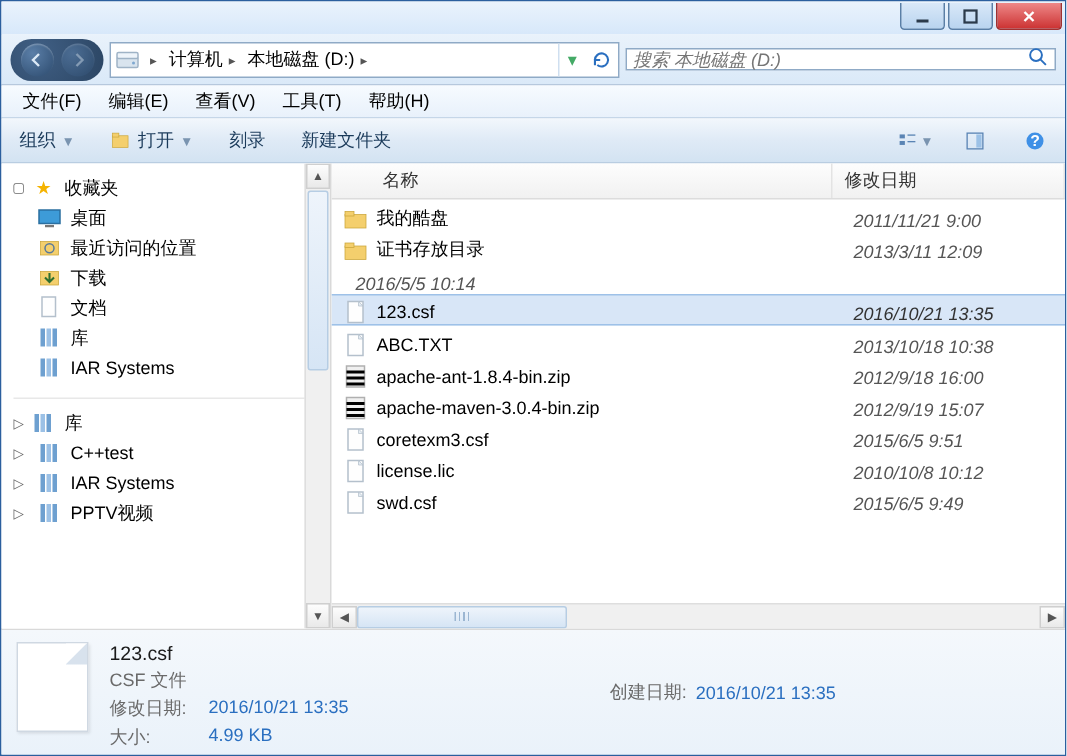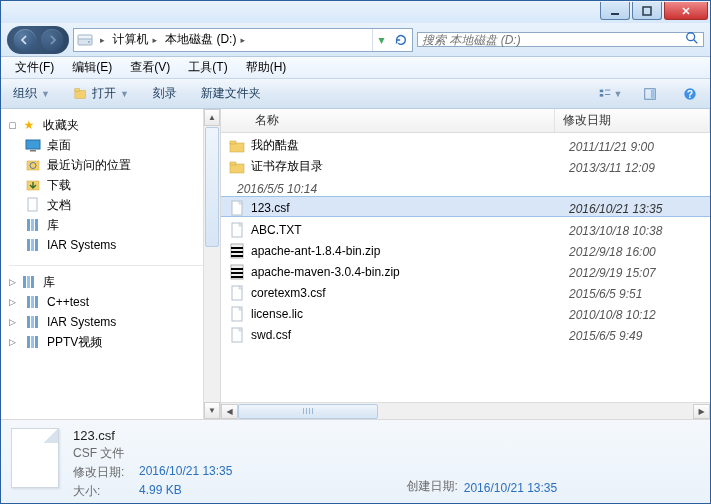--- a/index.html
+++ b/index.html
@@ -79,21 +79,21 @@
 
 .details { height: 84px; border-top:1px solid #d9d9d9; background:linear-gradient(#f4f8fc,#eaf2fa); display:flex; padding:8px 10px; gap:14px; }
 .details .thumb { width:48px; height:60px; background:#fff; border:1px solid #cfd8e2; box-shadow: 1px 1px 2px rgba(0,0,0,.1); position:relative; }
 .details .thumb::after { content:""; position:absolute; right:0; top:0; width:14px; height:14px; background:linear-gradient(135deg,#fff 48%, #d8e2ed 50%); }
 .det-body { display:flex; flex-direction:column; gap:2px; }
 .det-title { font-size:13px; color:#1a1a1a; }
 .det-sub { color:#6a6a6a; }
 .det-line { display:flex; gap:6px; }
 .det-line .k { color:#6a6a6a; text-align:left; width:60px; }
 .det-line .v { color:#2a6fc0; }
-.det-mid { margin-left: 160px; display:flex; gap:6px; align-items:flex-end; }
+.det-mid { margin-left: 160px; display:flex; gap:6px; align-items:center; }
 .det-mid .k { color:#6a6a6a; }
 .det-mid .v { color:#2a6fc0; }
 
 
 .svg-folder { fill:#f4cf6d; stroke:#caa538; stroke-width:.5; }
 .svg-file { fill:#fefefe; stroke:#b4c0cc; stroke-width:1; }
 .svg-rar { fill:#f0f0f0; stroke:#b0b0b0; }
 .star { color:#f5b301; }
 
 </style>

